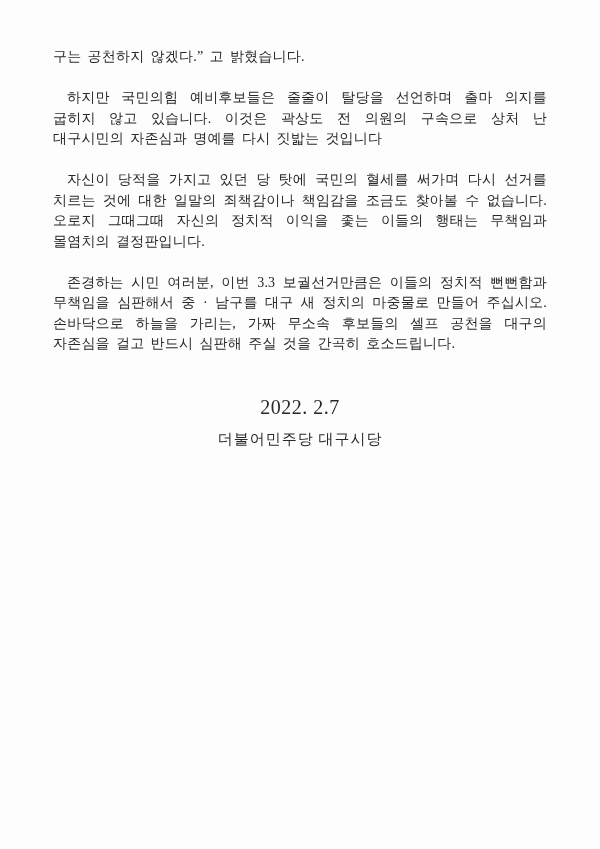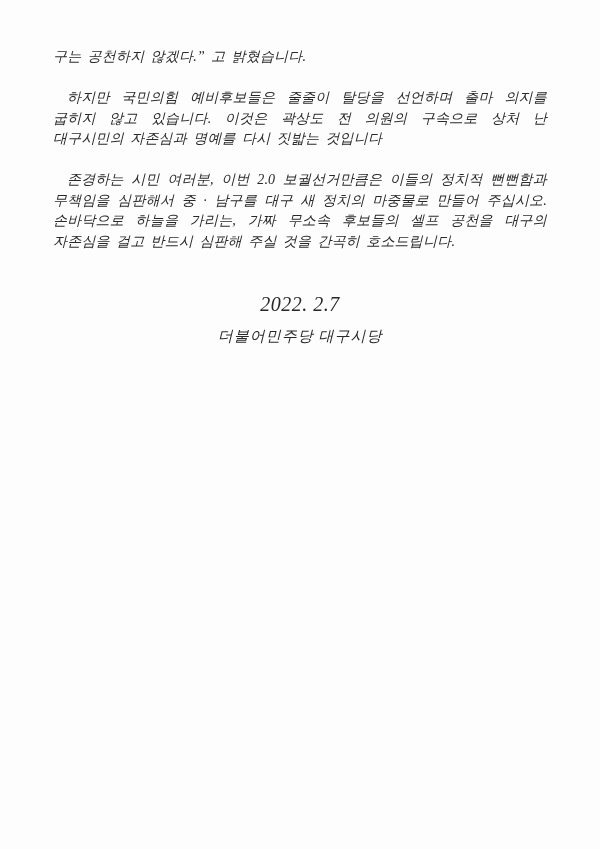--- a/index.html
+++ b/index.html
@@ -11,21 +11,20 @@
     position: relative;
     width: 600px;
     height: 849px;
     margin: 0 auto;
     background: #fdfdfd;
     box-sizing: border-box;
     padding: 47px 53px 0 53px;
     font-family: "Liberation Serif", "DejaVu Serif", serif;
     color: #282828;
     overflow: hidden;
-    font-style: italic;
   }
   .body-text p.para {
     margin: 0 0 20.5px 0;
     font-size: 14px;
     line-height: 20.5px;
     text-align: justify;
     word-spacing: 2.5px;
     letter-spacing: 0.2px;
     word-break: keep-all;
   }
@@ -49,20 +48,21 @@
     letter-spacing: 1px;
   }
 </style>
 </head>
 <body>
 
 <div class="page">
   <main class="body-text">
     <p class="para">구는 공천하지 않겠다.” 고 밝혔습니다.</p>
     <p class="para indent">하지만 국민의힘 예비후보들은 줄줄이 탈당을 선언하며 출마 의지를 굽히지 않고 있습니다. 이것은 곽상도 전 의원의 구속으로 상처 난 대구시민의 자존심과 명예를 다시 짓밟는 것입니다</p>
-    <p class="para indent">존경하는 시민 여러분, 이번 2.0 보궐선거만큼은 이들의 정치적 뻔뻔함과 무책임을 심판해서 중 · 남구를 대구 새 정치의 마중물로 만들어 주십시오. 손바닥으로 하늘을 가리는, 가짜 무소속 후보들의 셀프 공천을 대구의 자존심을 걸고 반드시 심판해 주실 것을 간곡히 호소드립니다.</p>
+    <p class="para indent">자신이 당적을 가지고 있던 당 탓에 국민의 혈세를 써가며 다시 선거를 치르는 것에 대한 일말의 죄책감이나 책임감을 조금도 찾아볼 수 없습니다. 오로지 그때그때 자신의 정치적 이익을 좇는 이들의 행태는 무책임과 몰염치의 결정판입니다.</p>
+    <p class="para indent">존경하는 시민 여러분, 이번 3.3 보궐선거만큼은 이들의 정치적 뻔뻔함과 무책임을 심판해서 중 · 남구를 대구 새 정치의 마중물로 만들어 주십시오. 손바닥으로 하늘을 가리는, 가짜 무소속 후보들의 셀프 공천을 대구의 자존심을 걸고 반드시 심판해 주실 것을 간곡히 호소드립니다.</p>
 
     <div class="closing">
       <p class="date">2022. 2.7</p>
       <p class="signature">더불어민주당 대구시당</p>
     </div>
   </main>
 </div>
 
 </body></html>

